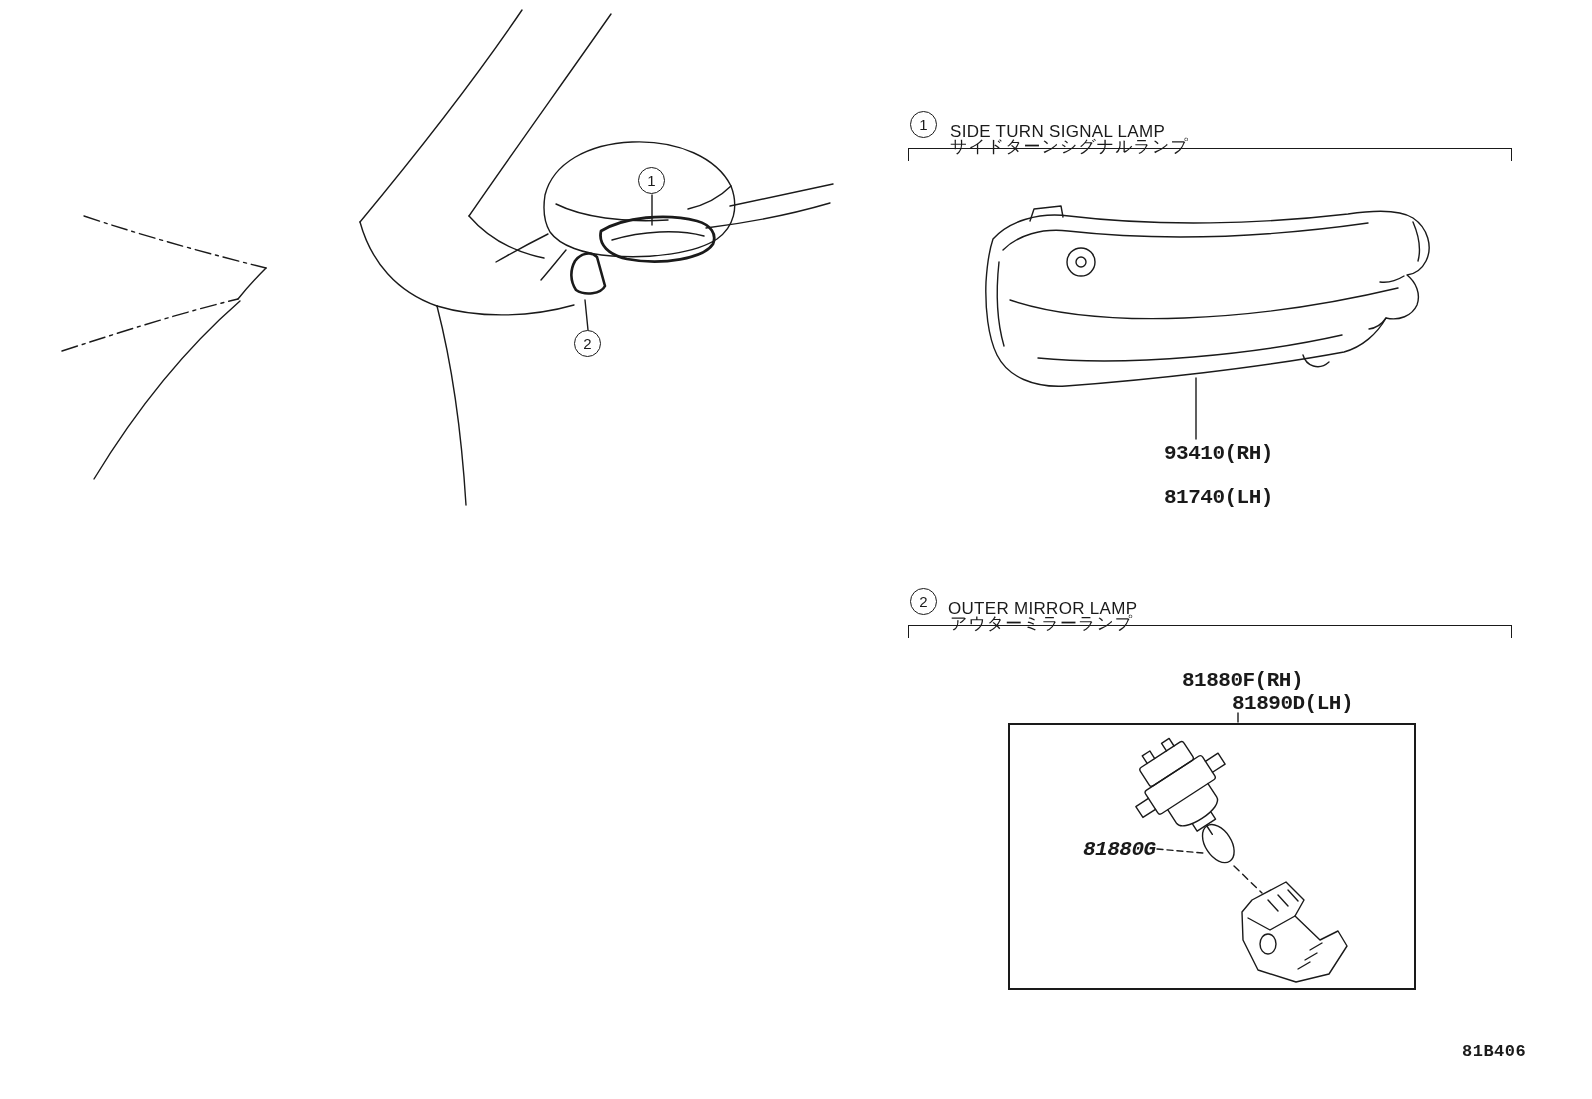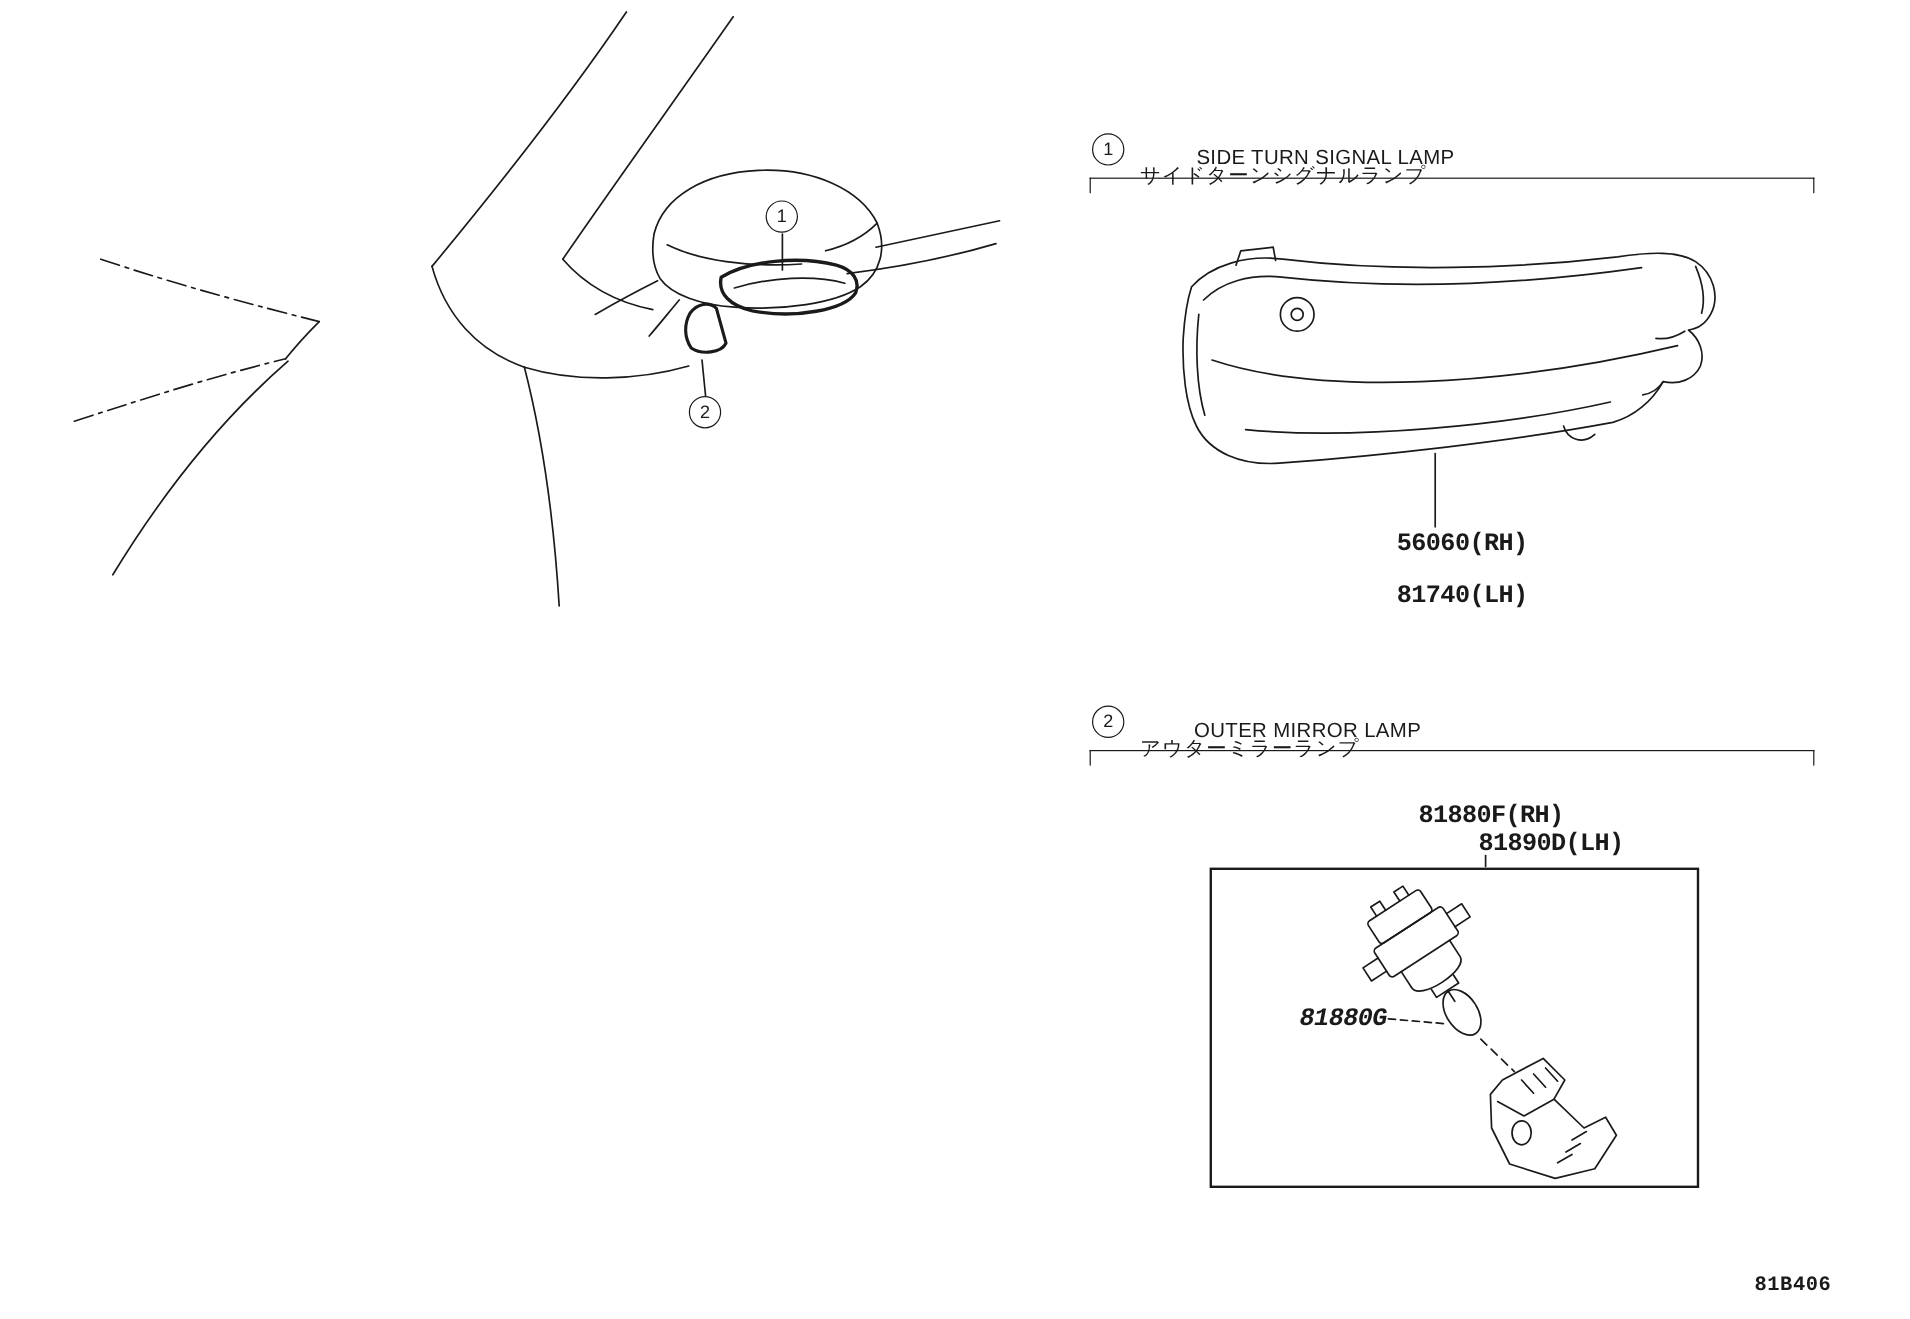--- a/index.html
+++ b/index.html
@@ -5,28 +5,28 @@
   * { margin:0; padding:0; box-sizing:border-box; }
   html,body { background:#ffffff; }
   body { font-family:"Liberation Sans", sans-serif; color:#1a1a1a; }
   .canvas {
     position:relative; width:1592px; height:1099px;
     background:#ffffff; overflow:hidden;
   }
   .art { position:absolute; left:0; top:0; }
   .label { position:absolute; white-space:nowrap; color:#1a1a1a; }
   .title-ja { font-size:17px; letter-spacing:1px;margin-top:34px; }
-  .title-en { font-size:17px; letter-spacing:0.3px;margin-left:47px; }
+  .title-en { font-size:17px; letter-spacing:0.3px; }
   .part-no {
     font-family:"Liberation Mono","DejaVu Sans Mono",monospace;
     font-weight:bold; font-size:21px; letter-spacing:-0.5px;
   }
   .diagram-code {
     font-family:"Liberation Mono","DejaVu Sans Mono",monospace;
-    font-weight:bold; font-size:17px; letter-spacing:0.5px;margin-top:20px;
+    font-weight:bold; font-size:17px; letter-spacing:0.5px;
   }
   .callout-circle {
     position:absolute; width:27px; height:27px;
     border:1.6px solid #1a1a1a; border-radius:50%;
     display:flex; align-items:center; justify-content:center;
     font-size:15px; background:#ffffff; line-height:1;
   }
   .bracket {
     position:absolute; height:13px;
     border-top:1.6px solid #1a1a1a;
@@ -133,21 +133,21 @@
     <span>2</span>
   </div>
 
   <div class="callout-circle" style="left:910px; top:111px;">
     <span>1</span>
   </div>
   <div class="label title-ja" style="left:950px; top:101px;">サイドターンシグナルランプ</div>
   <div class="label title-en" style="left:950px; top:122px;">SIDE TURN SIGNAL LAMP</div>
   <div class="bracket" style="left:908px; top:148px; width:604px;"></div>
 
-  <div class="label part-no" style="left:1164px; top:442px;">56060(RH)</div>
+  <div class="label part-no" style="left:1164px; top:442px;">93410(RH)</div>
   <div class="label part-no" style="left:1164px; top:466px;margin-top:20px;">81740(LH)</div>
 
   <div class="callout-circle" style="left:910px; top:588px;">
     <span>2</span>
   </div>
   <div class="label title-ja" style="left:950px; top:578px;">アウターミラーランプ</div>
   <div class="label title-en" style="left:948px; top:599px;">OUTER MIRROR LAMP</div>
   <div class="bracket" style="left:908px; top:625px; width:604px;"></div>
 
   <div class="label part-no" style="left:1182px; top:669px;text-align:right;">81880F(RH)</div>

